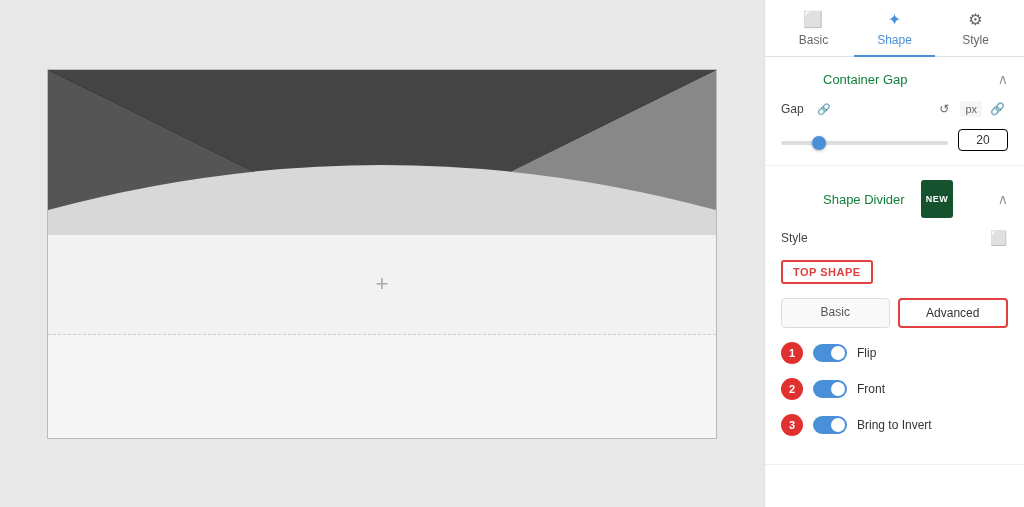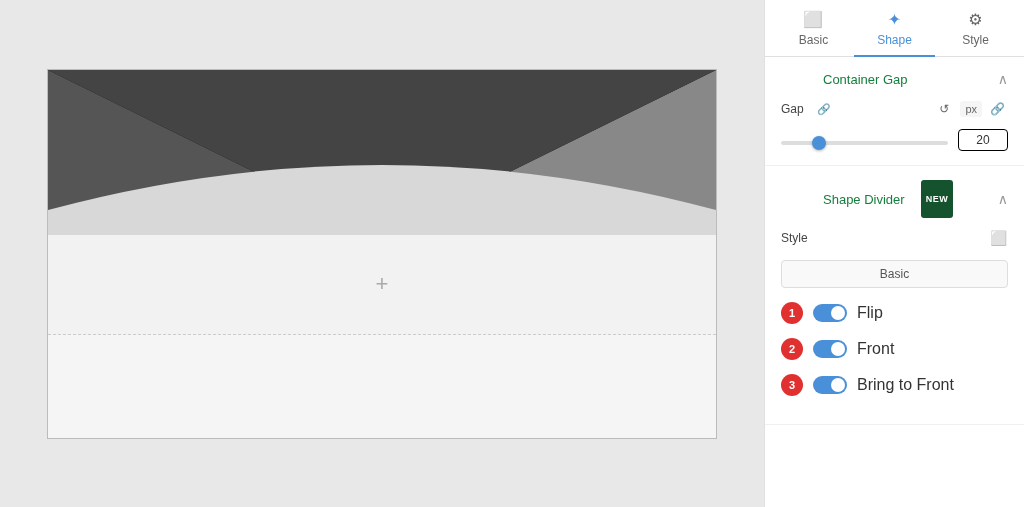--- a/index.html
+++ b/index.html
@@ -339,21 +339,21 @@
       height: 14px;
       width: 14px;
       left: 18px;
       bottom: 2px;
       background: white;
       border-radius: 50%;
       transition: 0.2s;
     }
 
     .toggle-label {
-      font-size: 16px;
+      font-size: 12px;
       color: #333;
     }
 
     
     .right-panel::-webkit-scrollbar { width: 4px; }
     .right-panel::-webkit-scrollbar-thumb { background: #ddd; border-radius: 2px; }
   </style>
 </head>
 <body>
 
@@ -435,23 +435,25 @@
           <span class="badge-new">NEW</span>
         </div>
         <span class="collapse-icon">∧</span>
       </div>
 
       <div class="shape-row">
         <span class="shape-label">Style</span>
         <span class="shape-copy-icon">⬜</span>
       </div>
 
+      <div class="top-shape-btn">TOP SHAPE</div>
 
       <div class="shape-tabs">
         <div class="shape-tab">Basic</div>
+        <div class="shape-tab active-outline">Advanced</div>
       </div>
 
       
       <div class="toggle-row">
         <div class="toggle-number">
           <span>1</span>
         </div>
         <label class="toggle-switch">
           <input type="checkbox" checked="" style="">
           <span class="toggle-slider"></span>
@@ -471,18 +473,18 @@
       </div>
 
       <div class="toggle-row">
         <div class="toggle-number">
           <span>3</span>
         </div>
         <label class="toggle-switch">
           <input type="checkbox" checked="" style="">
           <span class="toggle-slider"></span>
         </label>
-        <span class="toggle-label">Bring to Front</span>
+        <span class="toggle-label">Bring to Invert</span>
       </div>
     </div>
 
   </div>
 </div>
 
 </body></html>

